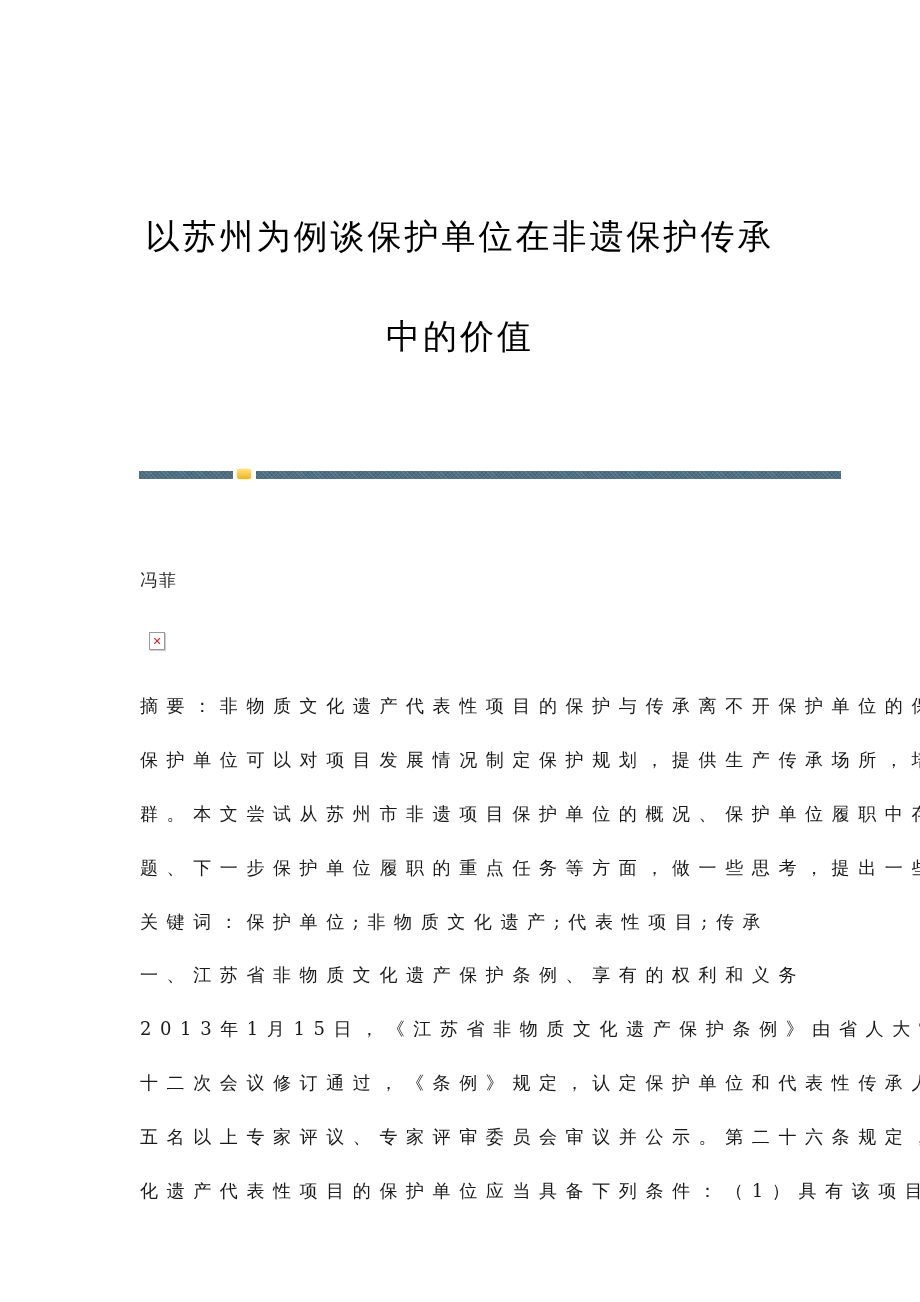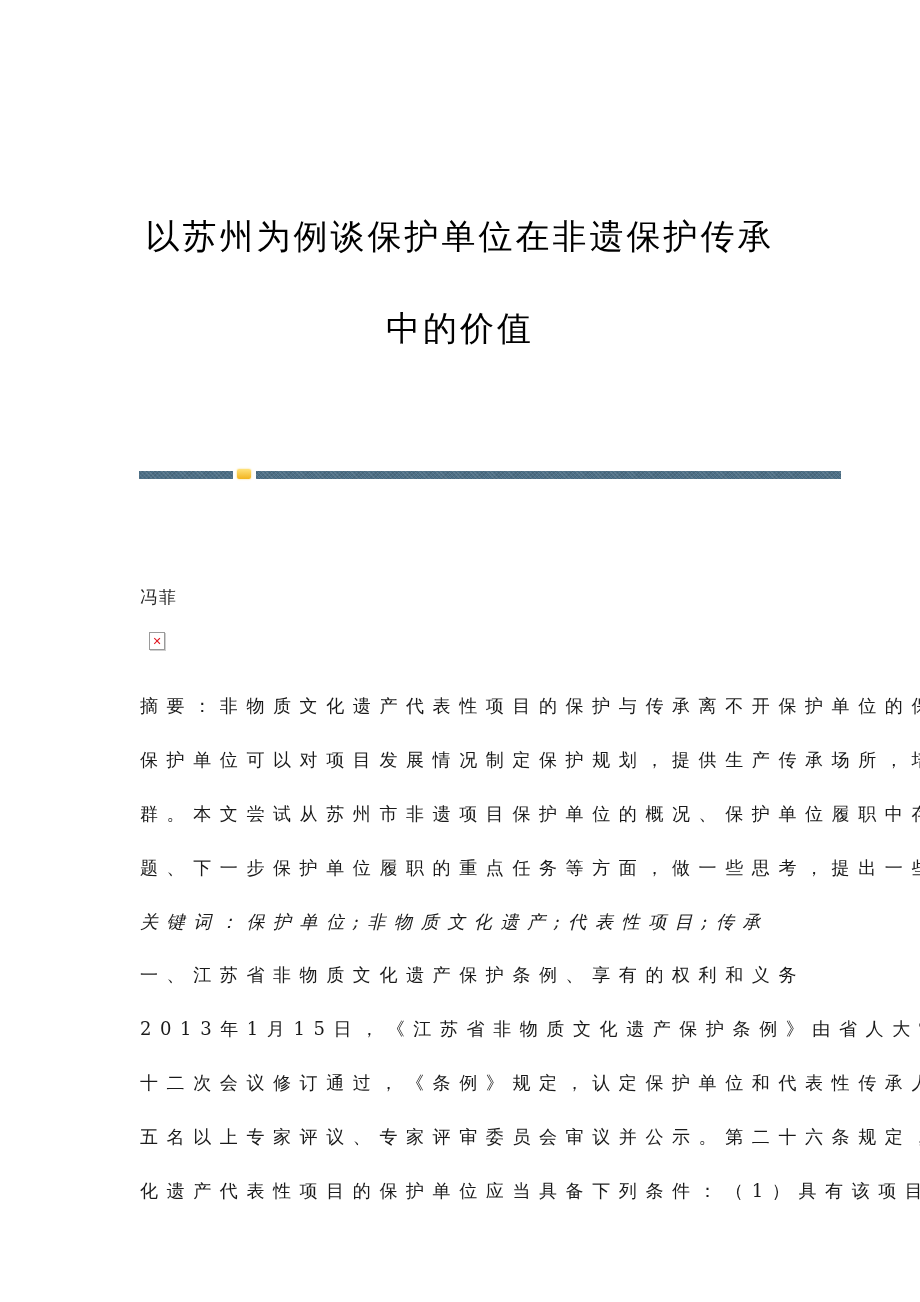--- a/index.html
+++ b/index.html
@@ -8,56 +8,56 @@
       font-family: "DejaVu Serif", "Liberation Serif", serif;
       color: #111111;
     }
     .title-line {
       position: absolute; left: 0; width: 920px; text-align: center;
       font-family: "DejaVu Sans", "Liberation Sans", sans-serif;
       font-size: 34px; letter-spacing: 3px; color: #000;
       white-space: nowrap;
     }
     .title-1 { top: 214px; }
-    .title-2 { top: 306px; }
+    .title-2 { top: 314px; }
 
     .divider { position: absolute; top: 471px; left: 139px; width: 702px; height: 9px; }
     .divider .bar {
       position: absolute; top: 0; height: 8px;
       background-color: #4d6f86;
       background-image: repeating-linear-gradient(45deg, rgba(255,255,255,0.10) 0 1px, transparent 1px 3px),
                         repeating-linear-gradient(-45deg, rgba(0,0,0,0.10) 0 1px, transparent 1px 3px);
     }
     .divider .bar-left { left: 0; width: 94px; }
     .divider .bar-right { left: 117px; width: 585px; }
     .divider .gem {
       position: absolute; left: 98px; top: -2px; width: 14px; height: 10px;
       background: linear-gradient(#ffe27a, #f2b41e);
       border-radius: 2px; box-shadow: 0 0 2px #f7d36a;
     }
 
     .author {
-      position: absolute; top: 586px; left: 140px;
+      position: absolute; top: 569px; left: 140px;
       font-size: 17px; letter-spacing: 2px; color: #222;
     }
     .broken-img {
       position: absolute; top: 632px; left: 149px; width: 14px; height: 16px;
       border: 1px solid #9a9a9a; box-shadow: 1px 1px 0 #cfcfcf; background: #fff;
       display: flex; align-items: center; justify-content: center;
     }
     .broken-img span { color: #e0141e; font-size: 11px; font-weight: bold; line-height: 1; font-family: "DejaVu Sans", sans-serif; }
 
     .para {
       position: absolute; left: 140px; width: 660px;
       font-size: 18px; letter-spacing: 8.6px; line-height: 54px;
       color: #1a1a1a; white-space: nowrap;
     }
     .para .line { display: block; height: 54px; }
     .abstract { top: 679px; }
-    .keywords { top: 895px; font-style: italic; }
+    .keywords { top: 895px; }
     .heading1 { top: 948px; }
     .body1 { top: 1002px; }
   </style>
 </head>
 <body>
 
 <div class="title-line title-1">以苏州为例谈保护单位在非遗保护传承</div>
 <div class="title-line title-2">中的价值</div>
 
 <div class="divider">

